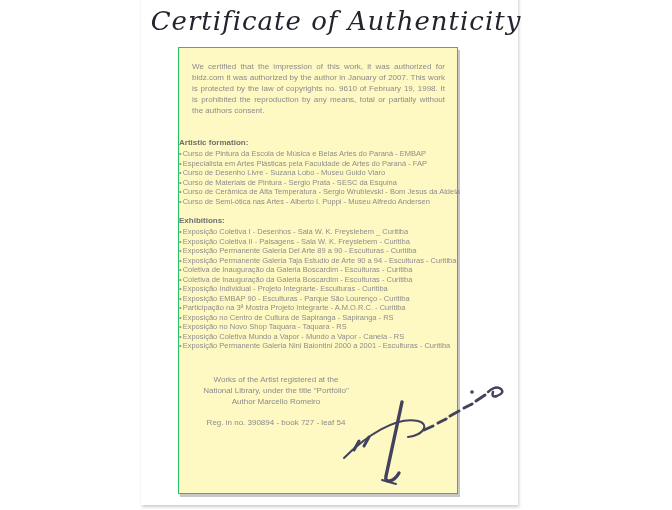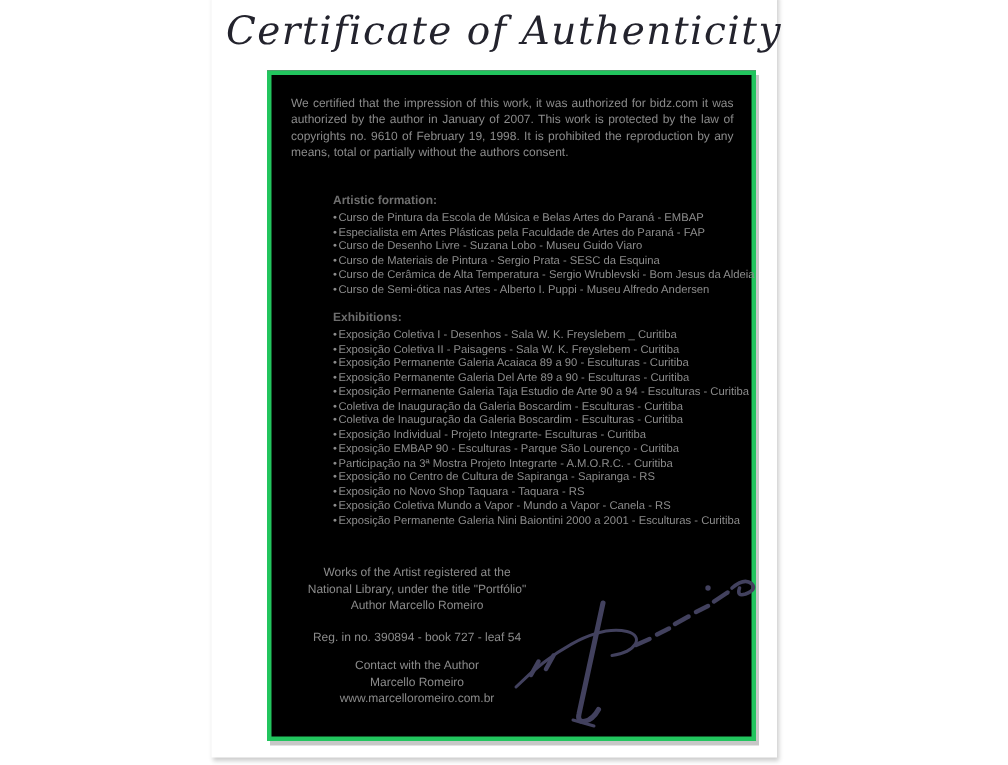--- a/index.html
+++ b/index.html
@@ -22,33 +22,33 @@
     text-align:center;
     font-family:"DejaVu Serif",serif;
     font-style:italic;
     font-size:26px;
     letter-spacing:1px;
     color:#23232d;
     white-space:nowrap;
   }
   
   .box{
-    position:absolute;left:178px;top:47px;width:326px;height:447px;
+    position:absolute;left:178px;top:47px;width:280px;height:447px;
     box-sizing:border-box;
-    border:3px solid #22c55e;
+    border:1px solid #22c55e;
     box-shadow:2px 3px 0 rgba(130,130,130,0.45);
-    background:#000000;
+    background:#fef9c3;
   }
   .intro{
     margin:13px 12px 0 13px;
     font-size:8px;line-height:11px;
     color:#8b8b8b;
     text-align:justify;
   }
-  .section{margin-left:41px;margin-right:10px;}
+  .section{margin-right:10px;}
   .sec-af{margin-top:22px;}
   .sec-ex{margin-top:10px;}
   .sec-heading{
     font-size:8px;font-weight:bold;color:#6e6e6e;line-height:10px;
   }
   ul.doc-list{
     list-style:none;margin:1px 0 0 0;padding:0;
     font-size:7.5px;line-height:9.5px;color:#8d8d8d;
     white-space:nowrap;
   }
@@ -87,45 +87,39 @@
         <li>Curso de Cerâmica de Alta Temperatura - Sergio Wrublevski - Bom Jesus da Aldeia</li>
         <li>Curso de Semi-ótica nas Artes - Alberto I. Puppi - Museu Alfredo Andersen</li>
       </ul>
     </div>
 
     <div class="section sec-ex">
       <div class="sec-heading">Exhibitions:</div>
       <ul class="doc-list">
         <li>Exposição Coletiva I - Desenhos - Sala W. K. Freyslebem _ Curitiba</li>
         <li>Exposição Coletiva II - Paisagens - Sala W. K. Freyslebem - Curitiba</li>
-        <li>Exposição Permanente Galeria Acaiaca 89 a 90 - Esculturas - Curitiba</li>
         <li>Exposição Permanente Galeria Del Arte 89 a 90 - Esculturas - Curitiba</li>
         <li>Exposição Permanente Galeria Taja Estudio de Arte 90 a 94 - Esculturas - Curitiba</li>
         <li>Coletiva de Inauguração da Galeria Boscardim - Esculturas - Curitiba</li>
         <li>Coletiva de Inauguração da Galeria Boscardim - Esculturas - Curitiba</li>
         <li>Exposição Individual - Projeto Integrarte- Esculturas - Curitiba</li>
         <li>Exposição EMBAP 90 - Esculturas - Parque São Lourenço - Curitiba</li>
         <li>Participação na 3ª Mostra Projeto Integrarte - A.M.O.R.C. - Curitiba</li>
         <li>Exposição no Centro de Cultura de Sapiranga - Sapiranga - RS</li>
         <li>Exposição no Novo Shop Taquara - Taquara - RS</li>
         <li>Exposição Coletiva Mundo a Vapor - Mundo a Vapor - Canela - RS</li>
         <li>Exposição Permanente Galeria Nini Baiontini 2000 a 2001 - Esculturas - Curitiba</li>
       </ul>
     </div>
 
     <div class="bottom-left">
       <div>Works of the Artist registered at the</div>
       <div>National Library,  under the title "Portfólio"</div>
       <div>Author Marcello Romeiro</div>
       <div class="reg-line">Reg. in no. 390894 - book 727 - leaf 54</div>
-      <div class="contact">
-        <div>Contact with the Author</div>
-        <div>Marcello Romeiro</div>
-        <div>www.marcelloromeiro.com.br</div>
-      </div>
     </div>
 
   </div>
 
   <svg class="signature" viewBox="0 0 168 118" xmlns="http://www.w3.org/2000/svg">
     <g fill="none" stroke="#42415e" stroke-linecap="round">
 
       <path d="M16,74 l5,-9" stroke-width="3"></path>
       <path d="M26,70 l5,-9" stroke-width="3"></path>
 

